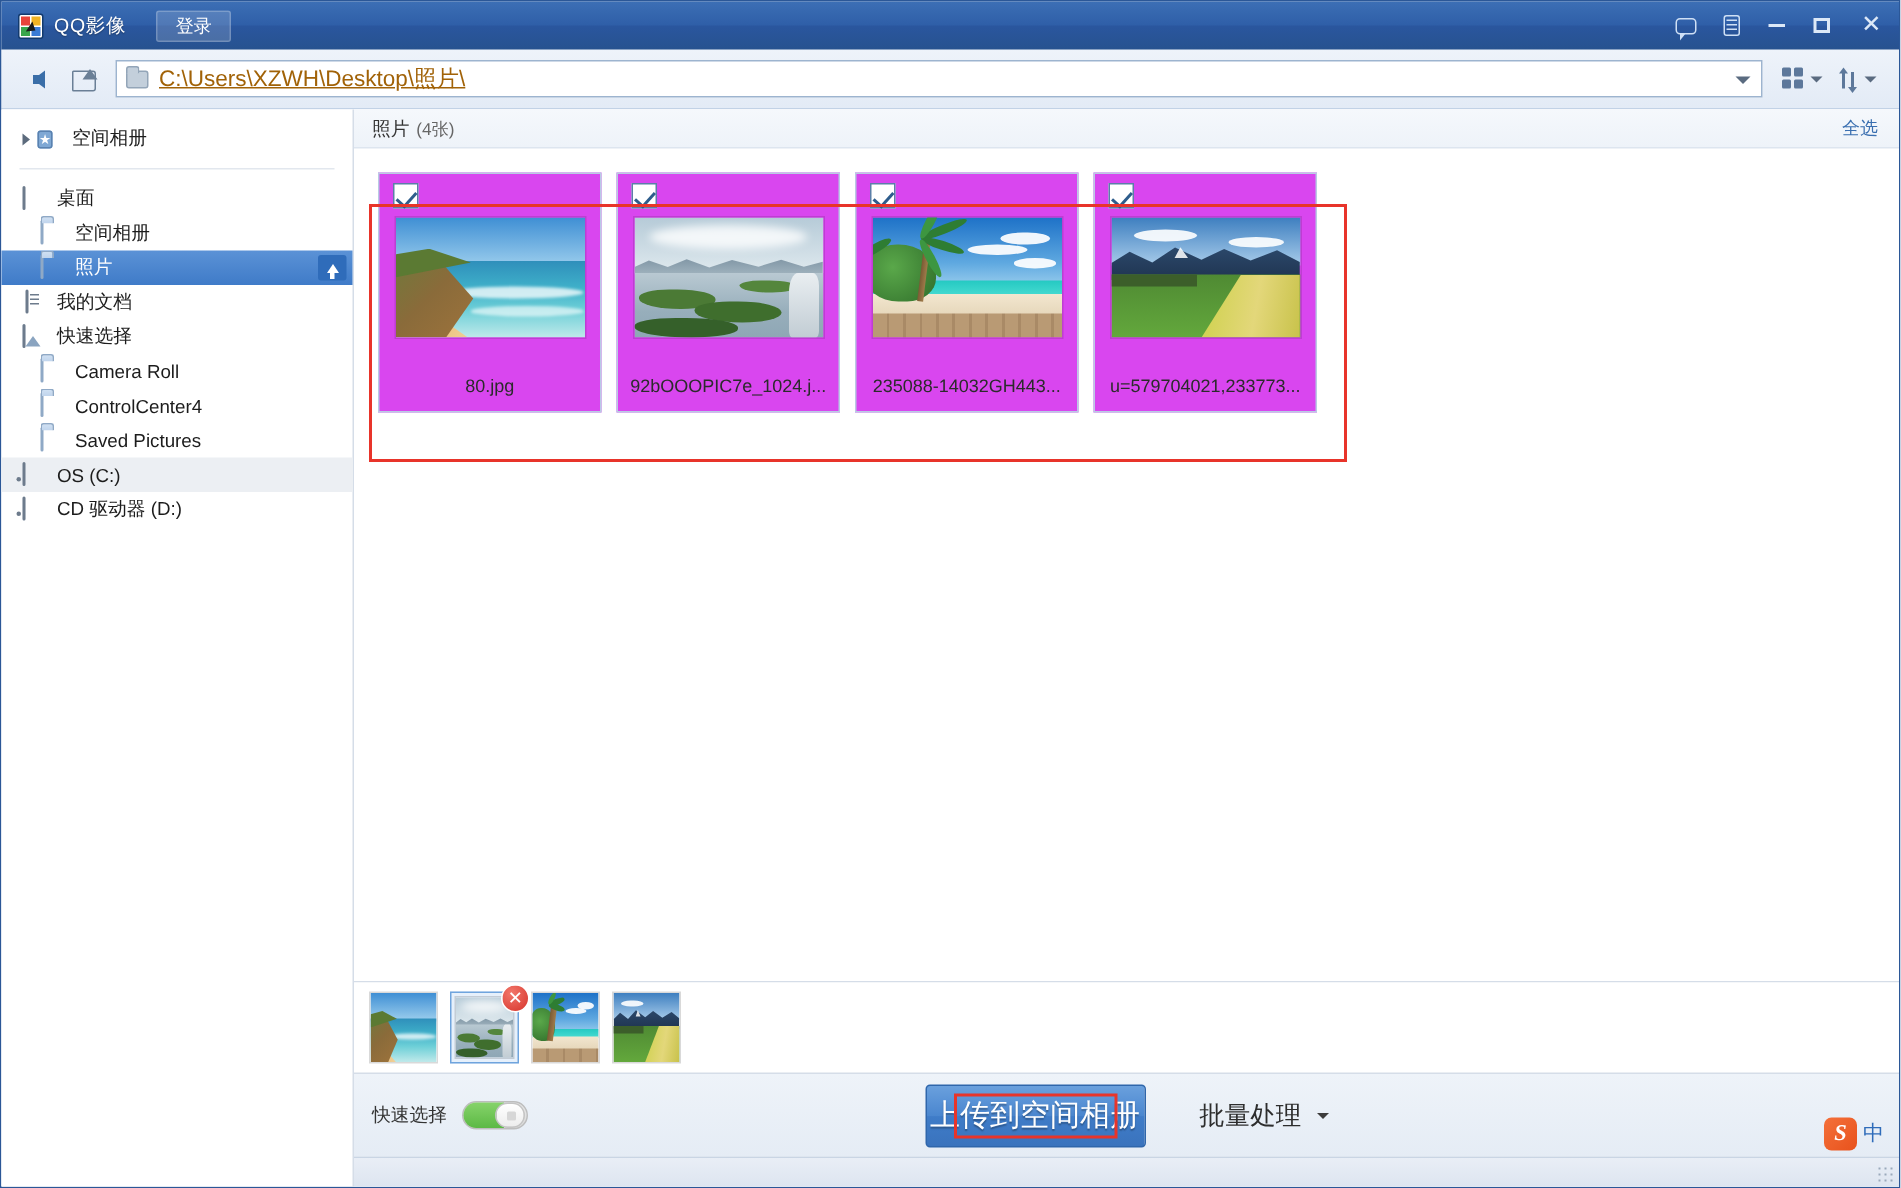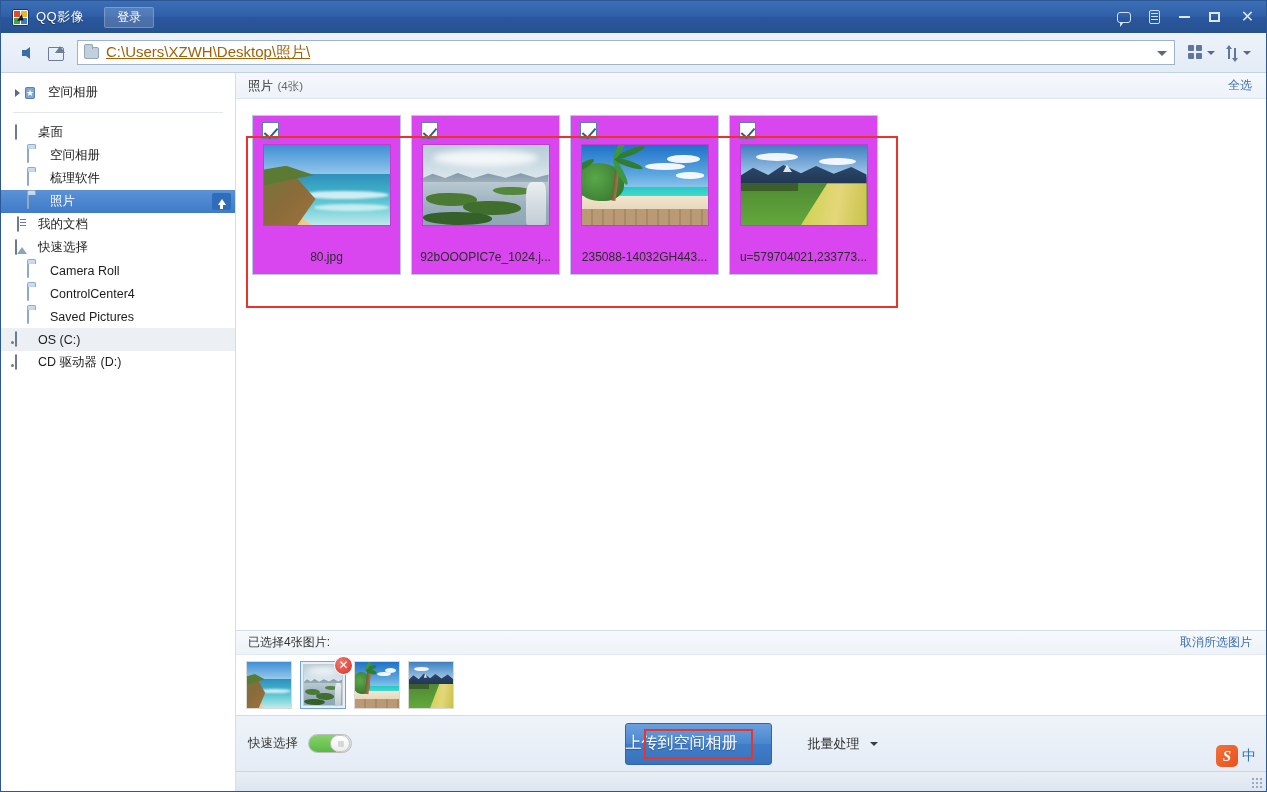--- a/index.html
+++ b/index.html
@@ -427,30 +427,30 @@
     background:#d7d7d7; border-radius:1px;
   }
   .cta-zone {
     position: absolute; left: 0; right: 0; display: flex; align-items: center;
     justify-content: center; gap: 36px; pointer-events: none;
   }
   .cta-zone > * { pointer-events: auto; }
   .upload-btn {
     width: 147px; height: 42px; border-radius: 3px; position: relative;
     background: linear-gradient(to bottom, #6aa0dd 0%, #4a86cf 50%, #3f7cc8 51%, #3a73bd 100%);
-    border: 1px solid #2f66ab; color: #ffffff; font-size: 16px;
-    display: flex; align-items: center; justify-content: flex-start;
+    border: 1px solid #2f66ab; color: #ffffff; font-size: 20px;
+    display: flex; align-items: center; justify-content: center;
     text-shadow: 0 1px 1px rgba(0,0,0,.3); cursor: pointer;
   }
   .upload-btn .annot {
     position: absolute; left: 18px; top: 5px; right: 18px; bottom: 5px;
     border: 2px solid #e8342a; pointer-events: none;
   }
   .batch {
-    display: flex; align-items: center; gap: 10px; font-size: 13px;
+    display: flex; align-items: center; gap: 10px; font-size: 17px;
     color: #2d2d2d; cursor: pointer; font-family: Liberation Serif, serif;
   }
   .batch .caret-sm { border-top-color: #3c3c3c; }
   .ime {
     position: absolute; right: 10px; bottom: 4px; display: flex;
     align-items: center; gap: 4px;
   }
   .ime-logo {
     width: 22px; height: 22px; border-radius: 5px; color: #fff;
     background: linear-gradient(135deg, #f4703a, #e8521c);
@@ -554,24 +554,20 @@
       <div class="side-row">
         <span class="side-icon"><span class="ic-desktop"></span></span>
         <span>桌面</span>
       </div>
 
       <div class="side-row indent1">
         <span class="side-icon"><span class="ic-folder blue"></span></span>
         <span>空间相册</span>
       </div>
 
-      <div class="side-row indent1">
-        <span class="side-icon"><span class="ic-folder blue"></span></span>
-        <span>梳理软件</span>
-      </div>
 
       <div class="side-row indent1 selected">
         <span class="side-icon"><span class="ic-folder blue"></span></span>
         <span>照片</span>
         <span class="upload-chip">
           <span class="up-arrow"></span>
         </span>
       </div>
 
       <div class="side-row">
@@ -695,24 +691,20 @@
                 <div class="path"></div>
               </div>
             </div>
             <div class="thumb-name">u=579704021,233773...</div>
           </div>
 
         </div>
       </div>
 
       <div class="tray-wrap">
-        <div class="tray-head">
-          <span>已选择4张图片:</span>
-          <span class="link">取消所选图片</span>
-        </div>
         <div class="tray-body">
 
           <div class="tray-item">
             <div class="pic">
               <div class="sc s1">
                 <div class="sc-layer sky"></div>
                   <div class="sc-layer sea"></div>
                 <div class="foam"></div>
                   <div class="sand"></div>
                   <div class="cliff"></div>

